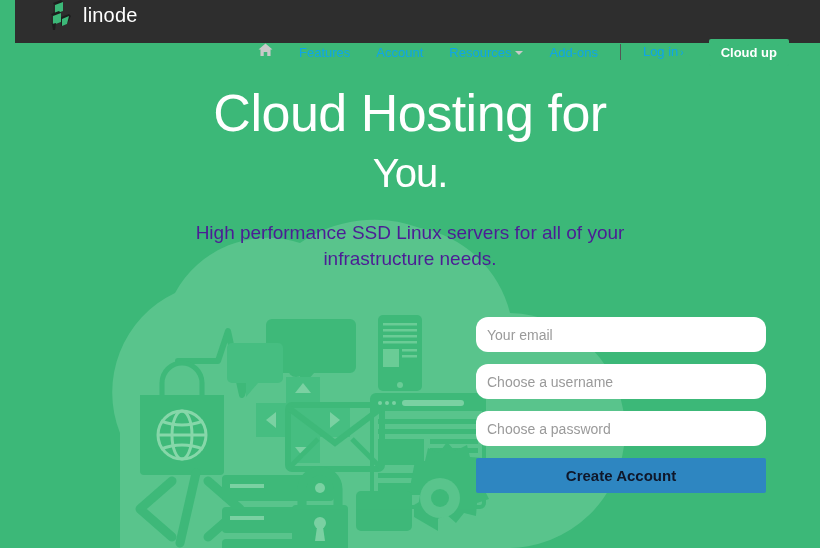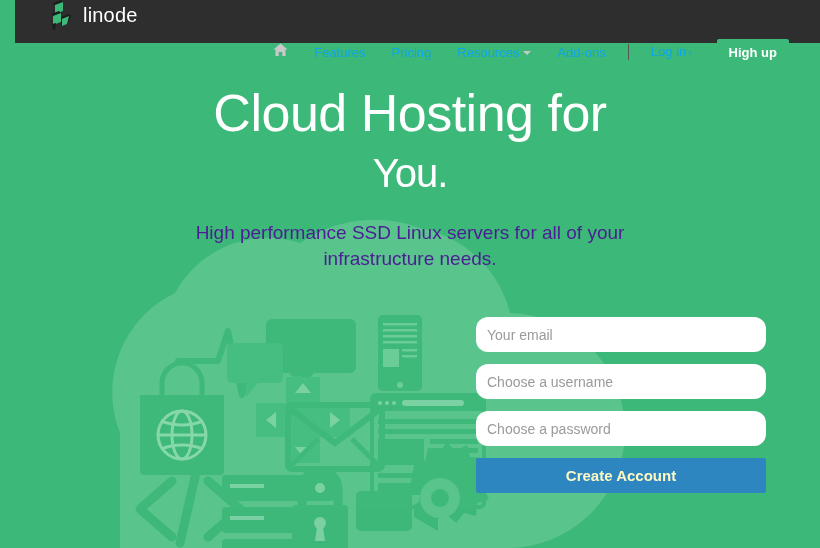--- a/index.html
+++ b/index.html
@@ -174,21 +174,21 @@
     font-family: "Liberation Sans", sans-serif;
     outline: none;
   }
   .field::placeholder { color: #9a9a9a; opacity: 1; }
 
   .create-btn {
     display: block;
     width: 290px;
     height: 35px;
     background: #2e86c1;
-    color: #fef9c3;
+    color: #0f172a;
     font-size: 15px;
     font-weight: 600;
     border: none;
     border-radius: 2px;
     cursor: pointer;
     font-family: "Liberation Sans", sans-serif;
   }
 </style>
 </head>
 <body>
@@ -216,34 +216,34 @@
 
     <a class="nav-item" href="#">
       <span class="home-icon">
         <svg width="15" height="14" viewBox="0 0 16 15" xmlns="http://www.w3.org/2000/svg">
           <path d="M8 0.5 L0.5 7 L2.6 7 L2.6 14 L6.1 14 L6.1 9.6 L9.9 9.6 L9.9 14 L13.4 14 L13.4 7 L15.5 7 Z" fill="#c9c9c9"></path>
         </svg>
       </span>
     </a>
 
     <a class="nav-item" href="#">Features</a>
-    <a class="nav-item" href="#">Pricing</a>
+    <a class="nav-item" href="#">Account</a>
     <a class="nav-item" href="#">
       <span>Resources</span><span class="nav-caret"></span>
     </a>
 
     <a class="nav-item" href="#">Add-ons</a>
 
     <span class="nav-divider"></span>
 
     <a class="nav-item" href="#">
       <span>Log in</span><span class="nav-arrow">›</span>
     </a>
 
-    <button class="signup-btn">High up</button>
+    <button class="signup-btn">Cloud up</button>
   </div>
 </div>
 
 <div class="hero">
 
   <svg class="cloud-art" viewBox="0 0 820 505" xmlns="http://www.w3.org/2000/svg">
     <defs>
       <clipPath id="cloudclip">
         <path d="M120,505 L120,390 A110,110 0 0,1 175,250 A105,105 0 0,1 300,200
                  A130,130 0 0,1 420,185 A115,115 0 0,1 510,270

